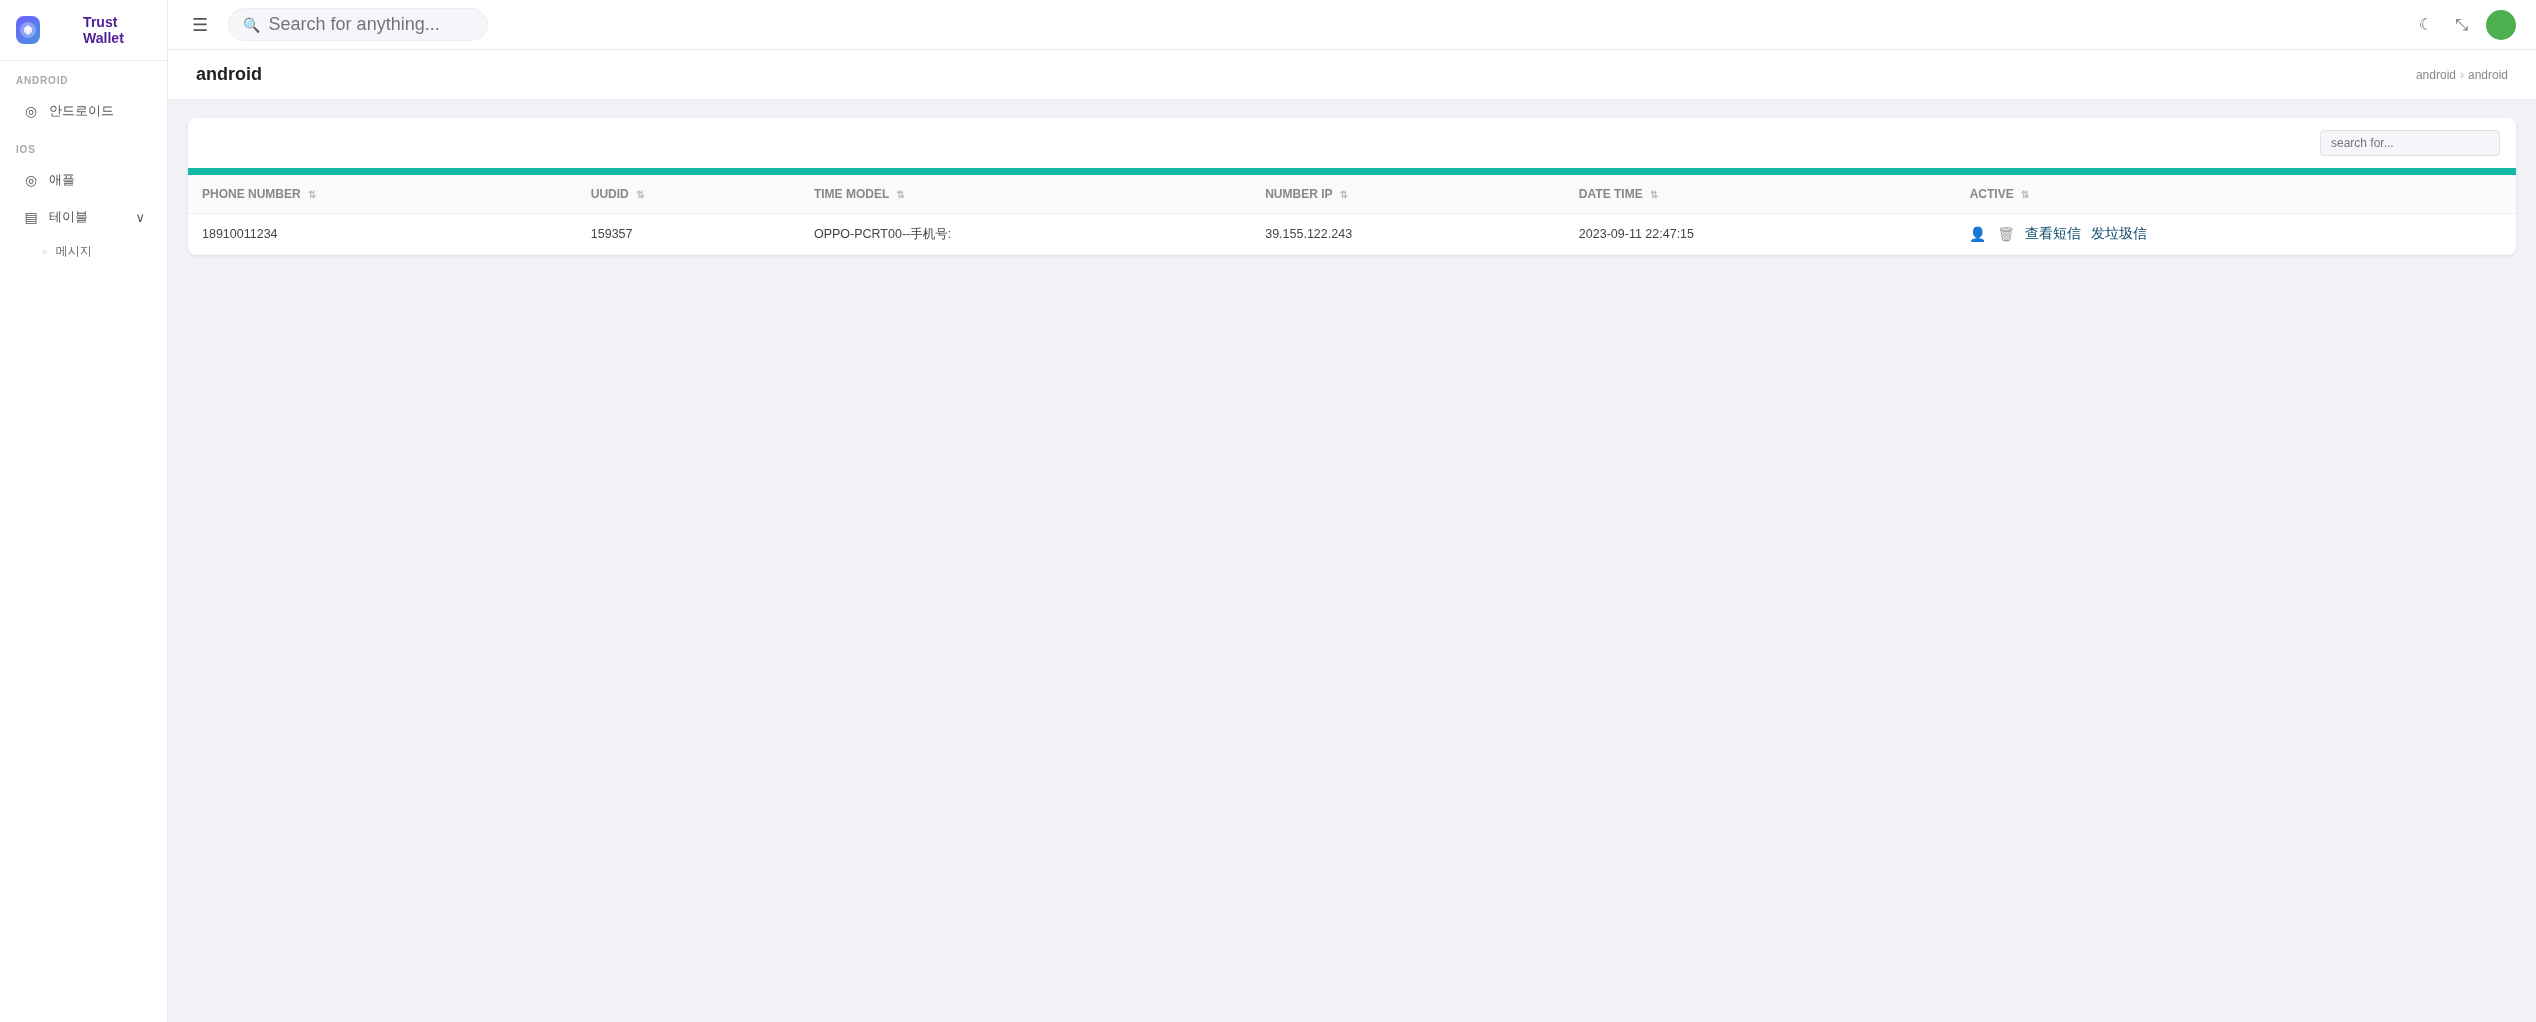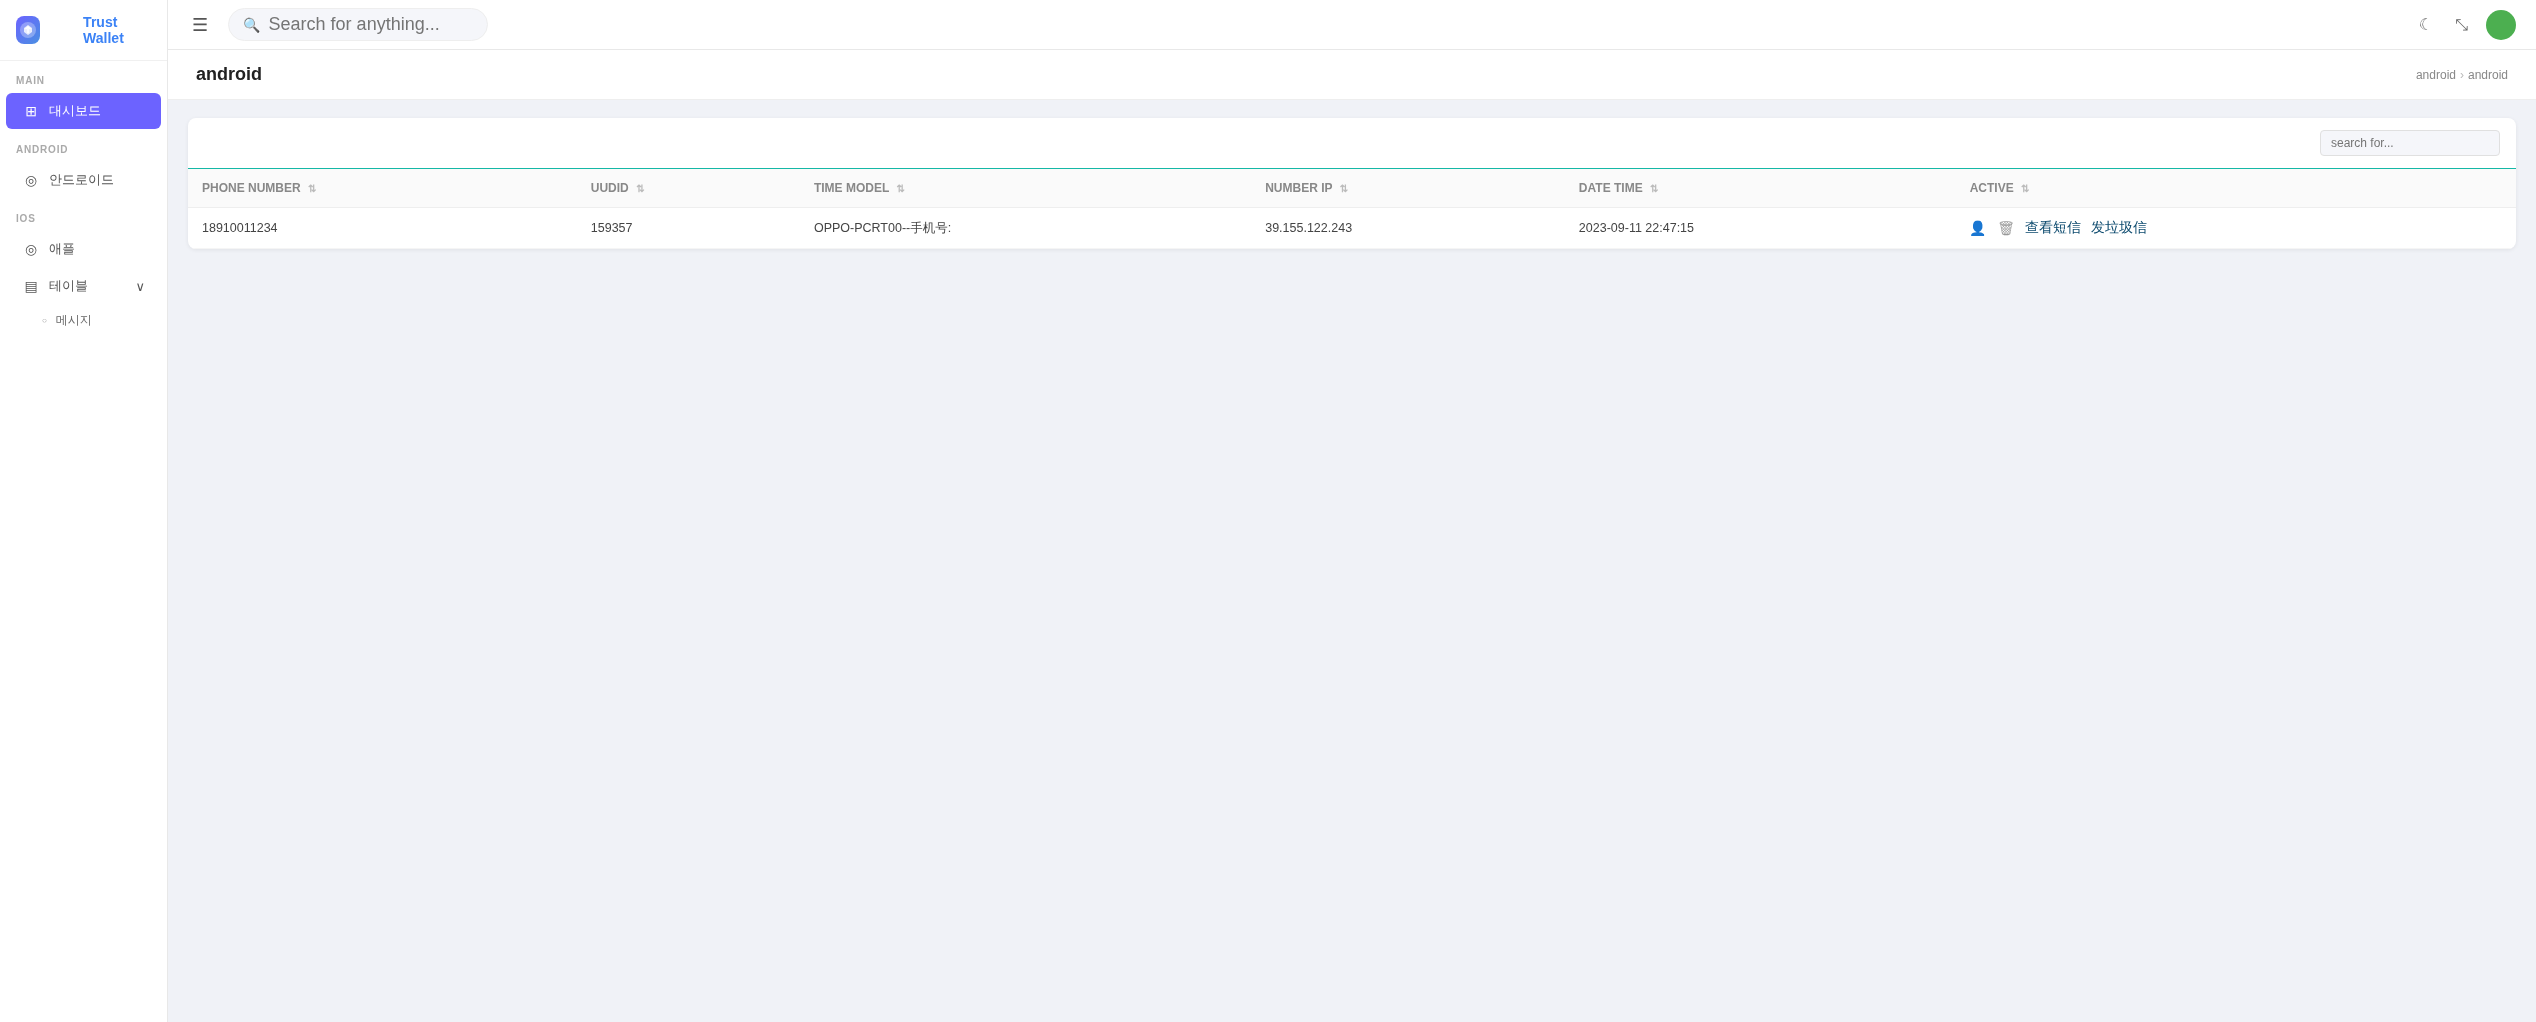--- a/index.html
+++ b/index.html
@@ -39,21 +39,21 @@
       display: flex;
       align-items: center;
       justify-content: center;
       color: white;
       font-size: 14px;
       font-weight: bold;
     }
     .logo-text {
       font-size: 14px;
       font-weight: 600;
-      color: #3b82f6;
+      color: #4c1d95;
       margin-left: 35px;
     }
     .sidebar-section-label {
       font-size: 10px;
       color: #aaa;
       font-weight: 600;
       letter-spacing: 0.08em;
       padding: 14px 16px 6px;
       text-transform: uppercase;
     }
@@ -202,21 +202,21 @@
     .table-card {
       background: #fff;
       border-radius: 8px;
       box-shadow: 0 1px 4px rgba(0,0,0,0.07);
       overflow: hidden;
     }
     .table-toolbar {
       display: flex;
       justify-content: flex-end;
       padding: 12px 16px;
-      border-bottom: 1px solid #14b8a6;
+      border-bottom: 7px solid #14b8a6;
     }
     .table-search-input {
       background: #f5f6fa;
       border: 1px solid #e0e0e0;
       border-radius: 4px;
       padding: 5px 10px;
       font-size: 12px;
       color: #aaa;
       outline: none;
       width: 180px;
@@ -278,27 +278,20 @@
       <svg width="18" height="18" viewBox="0 0 18 18" fill="none">
         <circle cx="9" cy="9" r="8" fill="rgba(255,255,255,0.3)"></circle>
         <path d="M5 7 L9 4 L13 7 L13 11 L9 14 L5 11 Z" fill="white" opacity="0.8"></path>
         <path d="M9 6 L9 12" stroke="white" stroke-width="1.5"></path>
         <path d="M6.5 8 L9 6 L11.5 8" stroke="white" stroke-width="1.5" fill="none"></path>
       </svg>
     </div>
     <span class="logo-text">Trust Wallet</span>
   </div>
 
-  <div>
-    <div class="sidebar-section-label">MAIN</div>
-    <div class="sidebar-item active">
-      <span class="item-icon">⊞</span>
-      <span>대시보드</span>
-    </div>
-  </div>
 
   <div>
     <div class="sidebar-section-label">ANDROID</div>
     <div class="sidebar-item">
       <span class="item-icon">◎</span>
       <span>안드로이드</span>
     </div>
   </div>
 
   <div>

